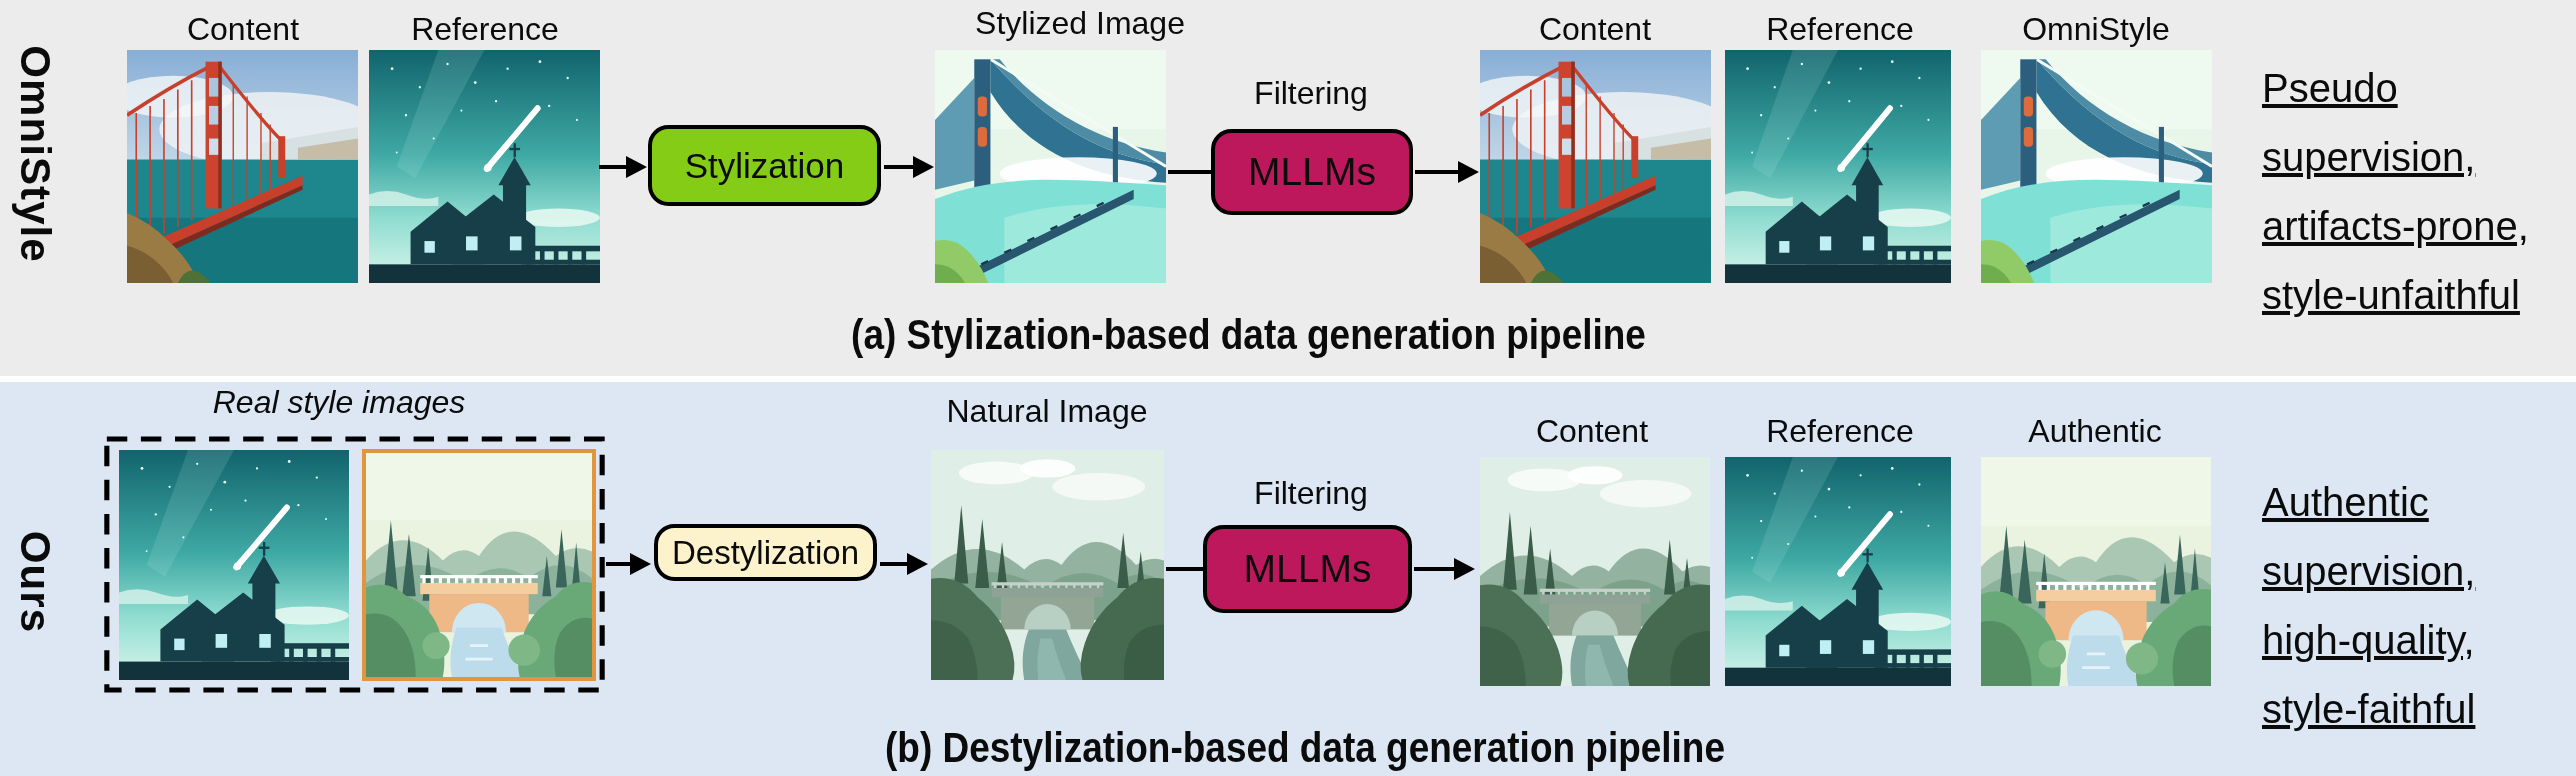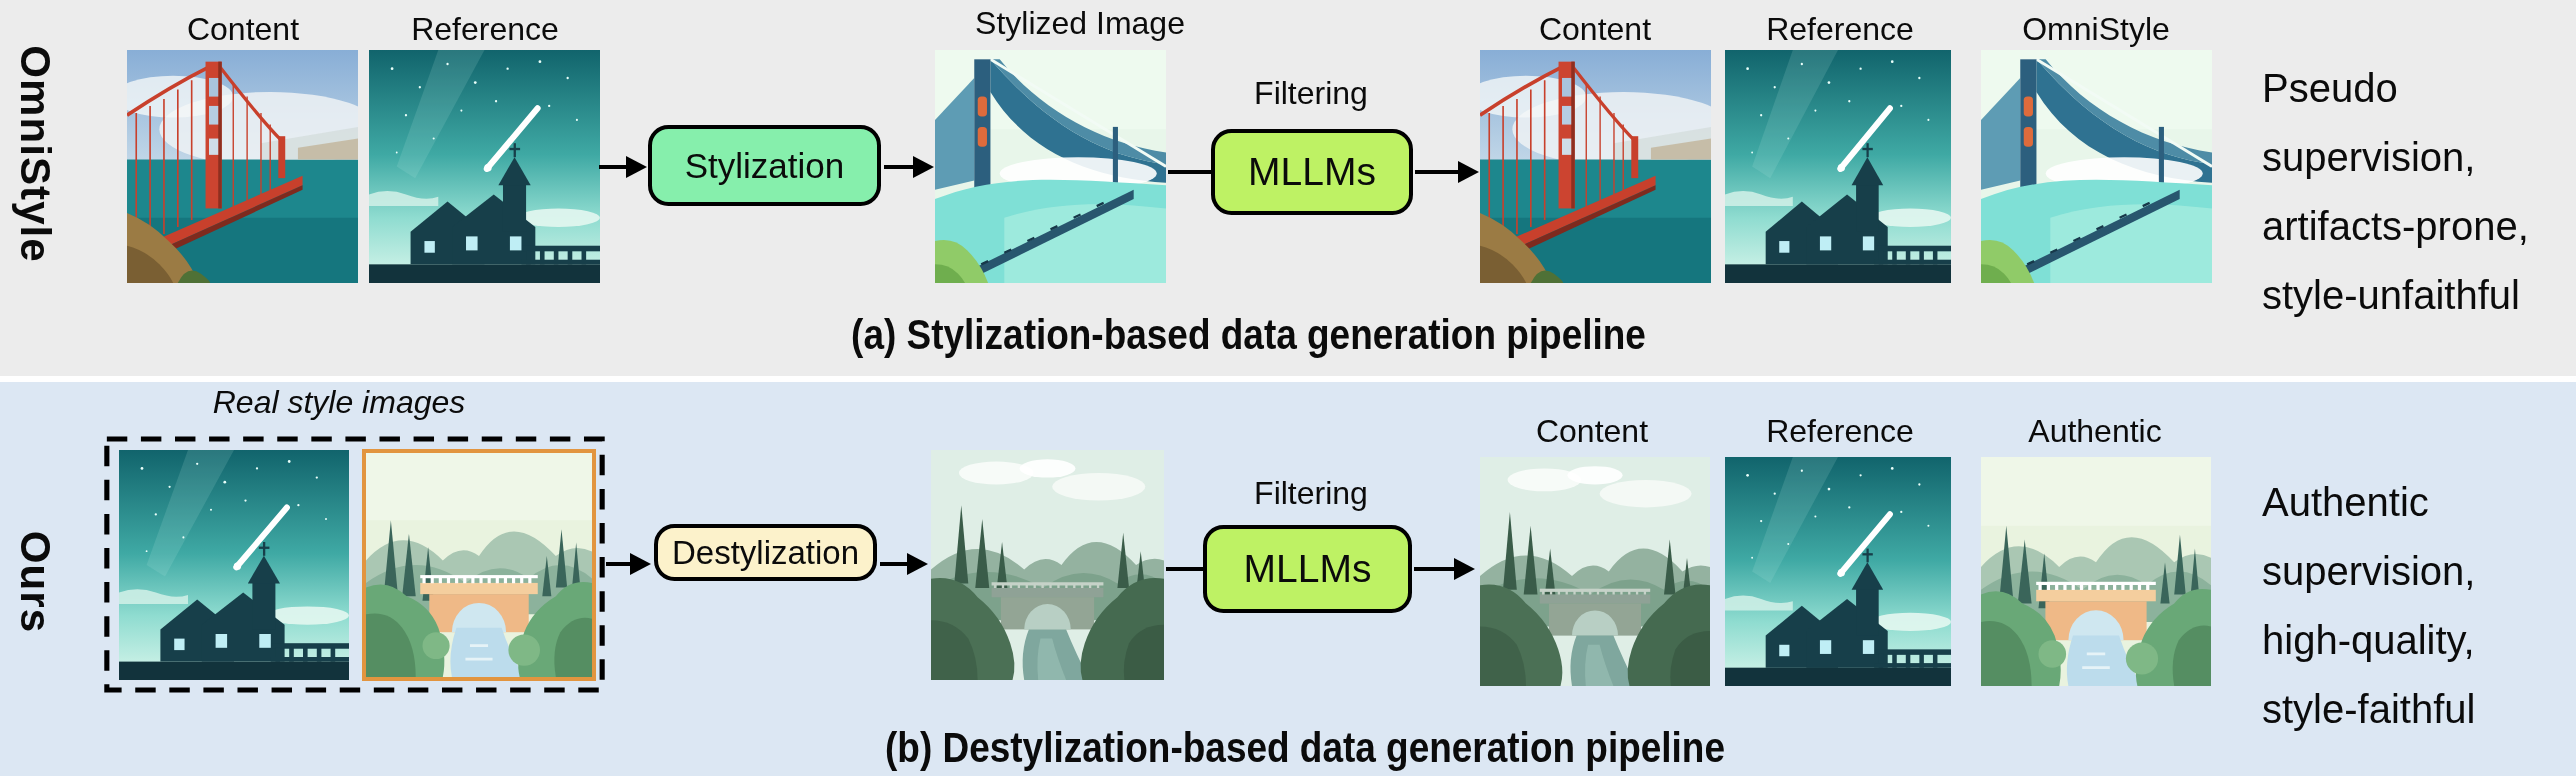--- a/index.html
+++ b/index.html
@@ -11,27 +11,27 @@
 
   .label{position:absolute;font-size:32px;line-height:1.05;white-space:nowrap;
          transform:translateX(-50%);text-align:left;}
   .vlabel{position:absolute;font-weight:bold;font-size:42px;letter-spacing:1.1px;
           writing-mode:vertical-rl;transform:translate(-50%,-50%);white-space:nowrap;}
   .imgbox{position:absolute;overflow:hidden;box-sizing:border-box;}
   .imgbox svg{display:block;width:100%;height:100%;}
   .imgbox.orange{border:4.5px solid #E2953F;}
   .pbox{position:absolute;box-sizing:border-box;border:4px solid #000;border-radius:20.4px;
         display:flex;align-items:center;justify-content:center;font-size:35px;white-space:nowrap;}
-  .pbox.green{background:#86efac;}
-  .pbox.peach{background:#bef264;font-size:39px;}
+  .pbox.green{background:#84cc16;}
+  .pbox.peach{background:#be185d;font-size:39px;}
   .pbox.yellow{background:#FCF2CB;}
   .arrow{position:absolute;height:4px;background:#000;}
   .arrow.head::after{content:"";position:absolute;right:-20.4px;top:50%;transform:translateY(-50%);
         width:0;height:0;border-left:21.6px solid #000;border-top:11.4px solid transparent;border-bottom:11.4px solid transparent;}
-  .note{position:absolute;font-size:40px;line-height:69px;white-space:pre-line;text-align:left;}
+  .note{position:absolute;font-size:40px;line-height:69px;white-space:pre-line;text-align:left;text-decoration:underline;}
   .caption{position:absolute;font-weight:bold;font-size:42px;text-align:center;
            transform:scaleX(0.88);transform-origin:center;white-space:nowrap;}
   .dashedrect{position:absolute;}
 </style>
 </head>
 <body>
 
 <svg width="0" height="0" style="position:absolute" aria-hidden="true">
 <defs>
   <linearGradient id="gSkyPhoto" x1="0" y1="0" x2="0" y2="1">
@@ -253,20 +253,21 @@
 supervision,
 artifacts-prone,
 style-unfaithful</div>
     <div class="caption" style="left:0px;width:2497px;top:311px;">(a) Stylization-based data generation pipeline</div>
   </div>
 
   <div id="band-b" class="band">
     <div class="vlabel" style="left:35px;top:200px;">Ours</div>
 
     <div class="label" style="left:339px;top:4px;font-style:italic;">Real style images</div>
+    <div class="label" style="left:1047px;top:12.5px;">Natural Image</div>
     <div class="label" style="left:1311px;top:95px;">Filtering</div>
     <div class="label" style="left:1592px;top:33px;">Content</div>
     <div class="label" style="left:1840px;top:33px;">Reference</div>
     <div class="label" style="left:2095px;top:33px;">Authentic</div>
 
     <svg class="dashedrect" style="left:104px;top:54px;" width="501" height="257" viewBox="0 0 882 452">
       <rect x="5" y="5" width="872" height="442" fill="none" stroke="#000" stroke-width="9" stroke-dasharray="36 24"></rect>
     </svg>
 
     <div class="imgbox" style="left:119px;top:68px;width:230px;height:230px;">

